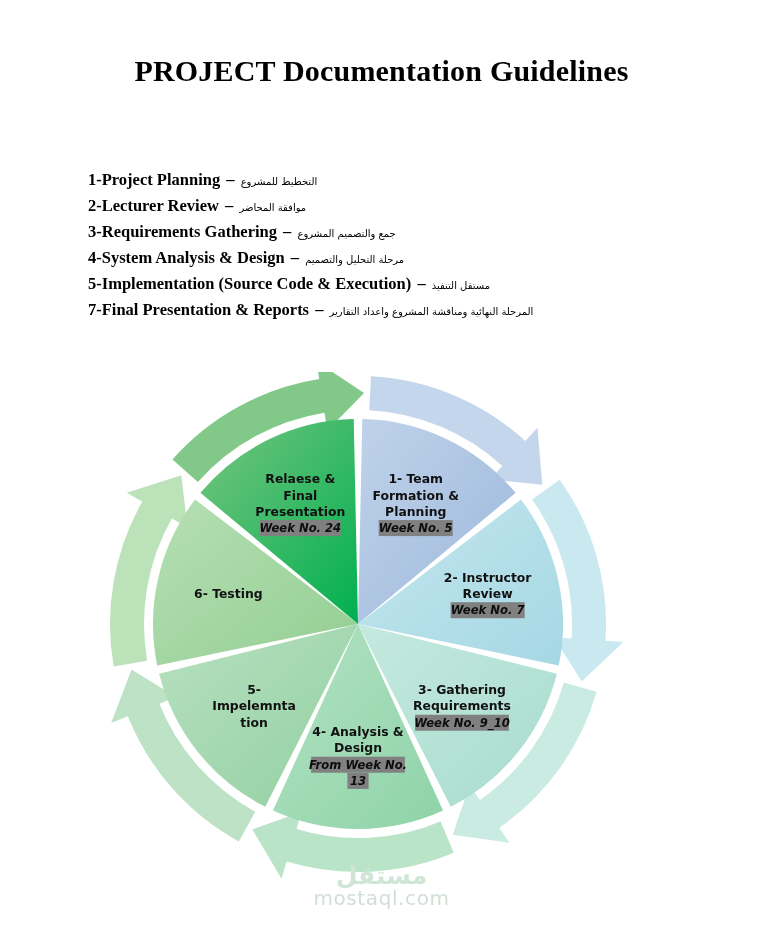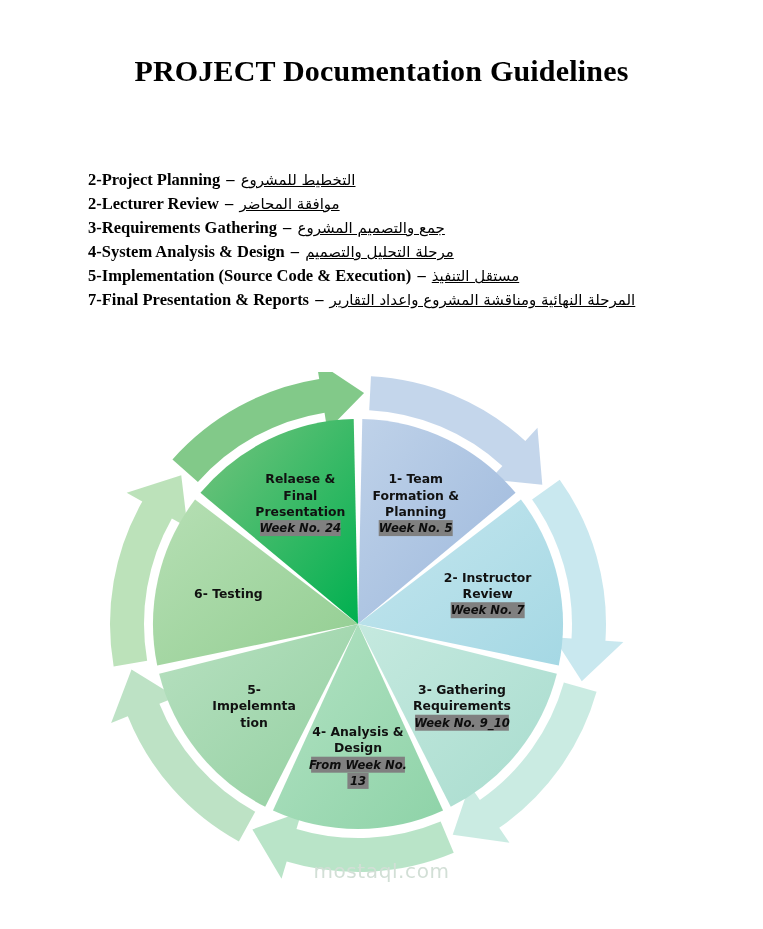--- a/index.html
+++ b/index.html
@@ -58,24 +58,23 @@
     font-weight: bold;
     color: #000000;
     line-height: 24.1px;
     white-space: nowrap;
   }
   .step-en { font-weight: bold; }
   .step-dash { font-weight: bold; padding: 0 2px; }
   .step-ar {
     font-family: "DejaVu Sans", "Liberation Sans", sans-serif;
     font-weight: normal;
-    font-size: 15px;
+    font-size: 10px;
     direction: rtl;
     unicode-bidi: isolate;
-    text-decoration: underline;
   }
 
   
   #diagram-wrap {
     position: absolute;
     left: 108px;
     top: 372px;
     width: 560px;
     height: 510px;
   }
@@ -124,21 +123,21 @@
 </style>
 </head>
 <body>
 
 <div id="page">
 
   <div class="main-title">PROJECT Documentation Guidelines</div>
 
 
   <div class="steps" id="steps-list">
-      <div class="step-row"><span class="step-en">2-Project Planning</span><span class="step-dash"> – </span><span class="step-ar">التخطيط للمشروع</span></div>
+      <div class="step-row"><span class="step-en">1-Project Planning</span><span class="step-dash"> – </span><span class="step-ar">التخطيط للمشروع</span></div>
       <div class="step-row"><span class="step-en">2-Lecturer Review</span><span class="step-dash"> – </span><span class="step-ar">موافقة المحاضر</span></div>
       <div class="step-row"><span class="step-en">3-Requirements Gathering</span><span class="step-dash"> – </span><span class="step-ar">جمع والتصميم المشروع</span></div>
       <div class="step-row"><span class="step-en">4-System Analysis &amp; Design</span><span class="step-dash"> – </span><span class="step-ar">مرحلة التحليل والتصميم</span></div>
       <div class="step-row"><span class="step-en">5-Implementation (Source Code &amp; Execution)</span><span class="step-dash"> – </span><span class="step-ar">مستقل التنفيذ</span></div>
       <div class="step-row"><span class="step-en">7-Final Presentation &amp; Reports</span><span class="step-dash"> – </span><span class="step-ar">المرحلة النهائية ومناقشة المشروع واعداد التقارير</span></div>
     </div>
 
   <div id="diagram-wrap">
     <svg id="cycle-svg" width="560" height="510" viewBox="0 0 560 510" xmlns="http://www.w3.org/2000/svg">
       <defs id="cycle-defs">
@@ -216,16 +215,17 @@
           <text x="192.29" y="107.87" class="seg-label" dominant-baseline="middle">Relaese &amp;</text>
           <text x="192.29" y="124.07" class="seg-label" dominant-baseline="middle">Final</text>
           <text x="192.29" y="140.27" class="seg-label" dominant-baseline="middle">Presentation</text>
           <rect x="151.99" y="148.07" width="80.6" height="16" fill="#808080"></rect>
           <text x="192.29" y="156.47" class="seg-week" dominant-baseline="middle">Week No. 24</text>
         </g>
     </svg>
   </div>
 
   <div id="watermark">
+    <div class="wm-ar">مستقل</div>
     <div class="wm-en">mostaql.com</div>
   </div>
 
 </div>
 
 </body></html>

